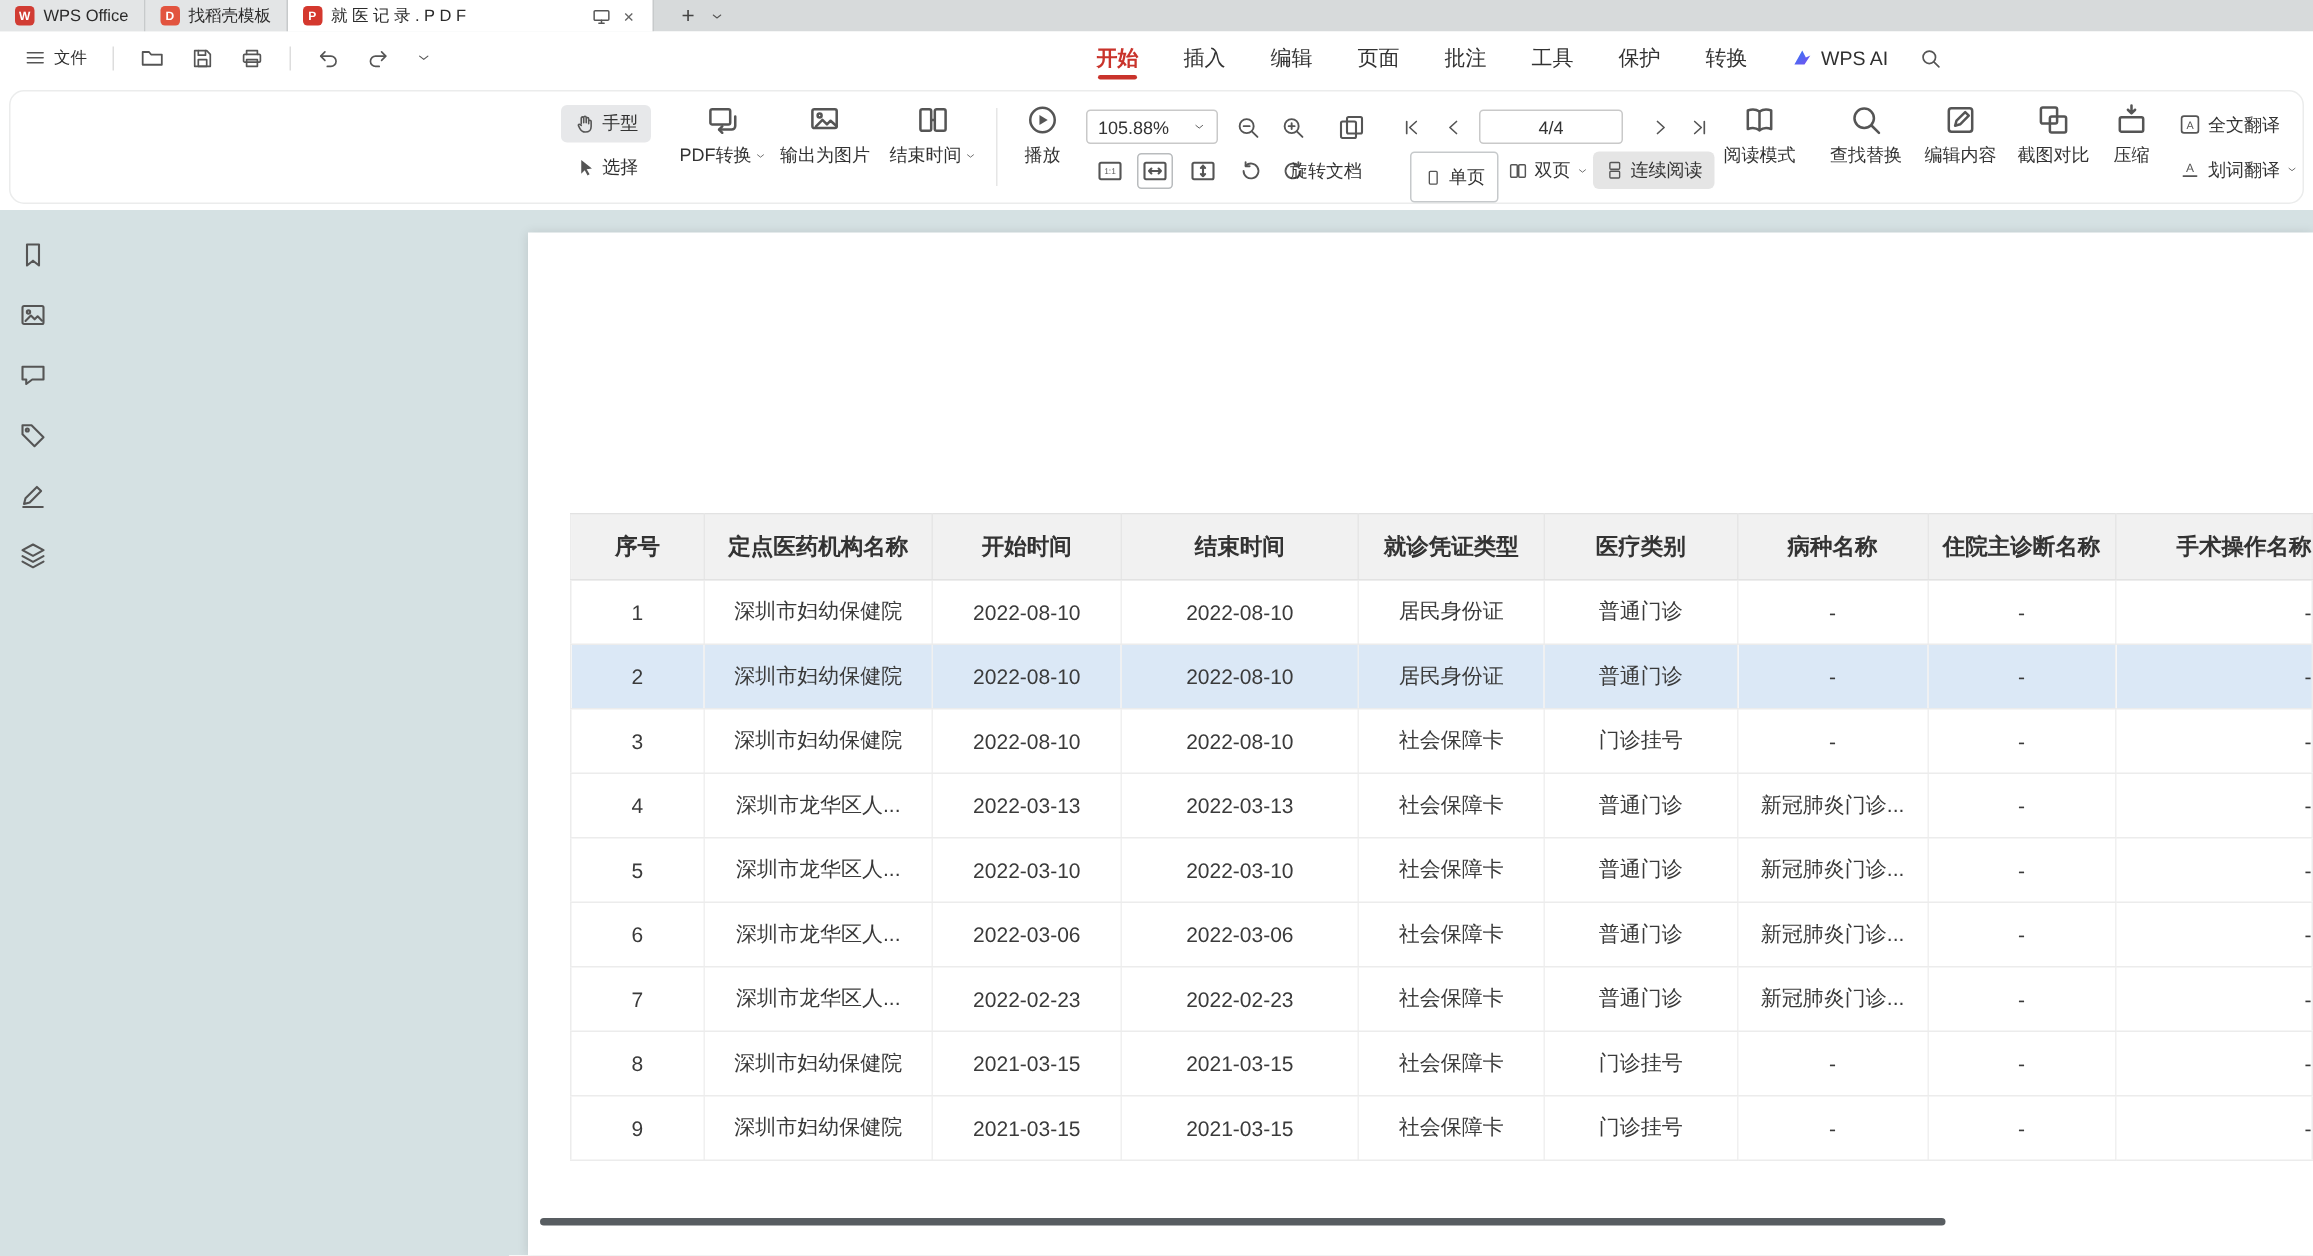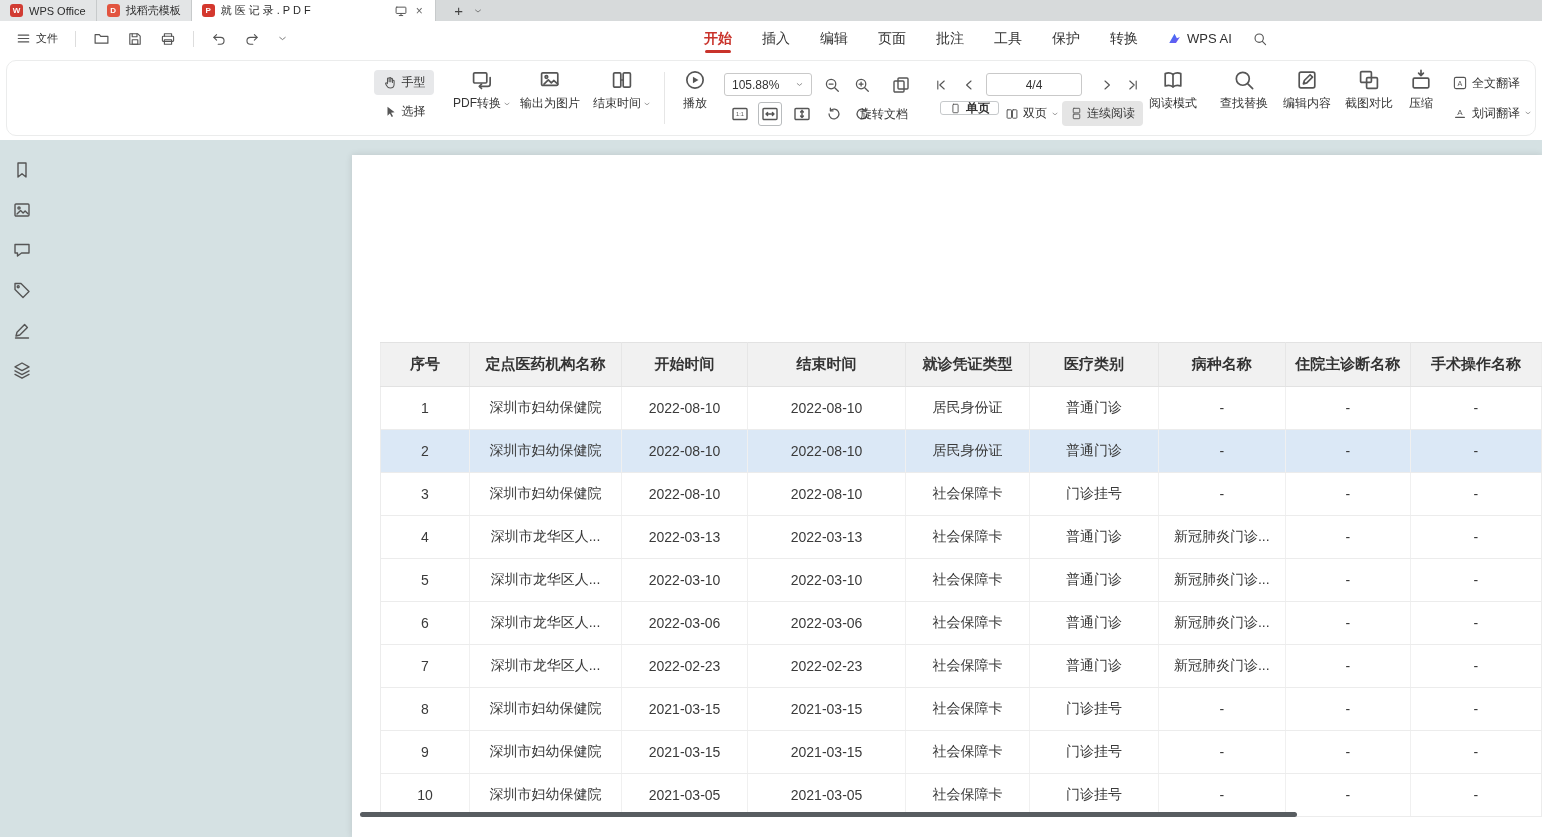--- a/index.html
+++ b/index.html
@@ -21,21 +21,21 @@
   .newtab { width:20px; height:20px; margin-left:13px; display:flex; align-items:center; justify-content:center;
             font-size:15px; color:#444; }
   .strip-chev { display:flex; align-items:center; margin-left:4px; color:#555; }
 
   
   .menubar { position:absolute; top:21px; left:0; right:0; height:35px; background:#fff; display:flex; align-items:center; }
   .menu-left { display:flex; align-items:center; gap:9px; padding-left:12px; }
   .mbtn { display:flex; align-items:center; gap:5px; padding:3px 4px; border-radius:3px; }
   .mlabel { font-size:11px; color:#2f2f2f; }
   .mdivider { width:1px; height:16px; background:#ddd; margin:0 4px; }
-  .menu-right { position:absolute; left:689px; top:0; height:35px; display:flex; align-items:center; }
+  .menu-right { position:absolute; left:716px; top:0; height:35px; display:flex; align-items:center; }
   .rtab { position:relative; padding:0 15px; height:35px; line-height:35px; font-size:14px; color:#333; }
   .rtab.active { color:#c9332b; font-weight:bold; }
   .rtab.active::after { content:""; position:absolute; left:16px; right:16px; bottom:3px; height:3px; background:#c9332b; border-radius:2px; }
   .wpsai { display:flex; align-items:center; gap:5px; margin-left:14px; font-size:13px; color:#2f2f2f; }
   .msearch { margin-left:20px; display:flex; align-items:center; }
 
   
   .toolbar { position:absolute; top:56px; left:0; right:0; height:84px; background:#fff; }
   .toolbar-panel { position:absolute; left:6px; right:6px; top:4px; bottom:4px; border:1px solid #ebecec; border-radius:10px; background:#fff; }
   .tb { position:absolute; display:flex; align-items:center; justify-content:center;text-align:center; }
@@ -62,21 +62,21 @@
   .page { position:absolute; left:352px; top:15px; right:0; bottom:0; background:#fff; box-shadow:0 0 7px rgba(0,0,0,.12); overflow:hidden; }
   .hscroll-thumb { position:absolute; left:360px; top:672px; width:937px; height:5px; background:#585d61; border-radius:3px; }
 
   
   table.doc { position:absolute; left:3px; top:187px; border-collapse:collapse; table-layout:fixed; background:#fff;
               border-left:1px solid #ececec; border-right:1px solid #ececec;margin-left:25px; }
   table.doc th { height:44px; background:#f1f1f1; font-size:15px; font-weight:bold; color:#333;
                  border-top:1px solid #e2e2e2; border-bottom:1px solid #e2e2e2; border-right:1px solid #e6e6e6; text-align:center; }
   table.doc td { height:43px; font-size:14px; color:#3a3a3a; text-align:center;
                  border-bottom:1px solid #ececec; border-right:1px solid #f0f0f0; white-space:nowrap; overflow:hidden; }
-  table.doc th:last-child, table.doc td:last-child { border-right:none; }
+  table.doc th:last-child, table.doc td:last-child { border-right:none;text-align:right; }
   table.doc tr.hl td { background:#dbe8f6; }
 </style>
 </head>
 <body>
 
 <div class="app">
 
   <div class="tabstrip">
     <div class="wtab">
       <span class="applogo logo-wps">W</span>
@@ -322,21 +322,21 @@
     </div>
     <div class="tb" style="left:850px; top:46px; width:24px; height:24px;">
       <svg class="ic" width="18" height="18" viewBox="0 0 20 20">
           <path d="M15.5 10a5.5 5.5 0 11-1.6-3.9"></path>
           <path d="M14 3.5v3h-3"></path>
         </svg>
     </div>
     <div class="tb smallchip" style="left:860px; top:46px; height:24px;">
       <span>旋转文档</span>
     </div>
-    <div class="tb smallchip boxed" style="left:940px; top:45px; height:14px; padding:0 8px;font-weight:bold;">
+    <div class="tb smallchip boxed" style="left:940px; top:45px; height:34px; padding:0 8px;">
       <svg class="ic" width="13" height="13" viewBox="0 0 20 20">
           <rect x="6" y="3.5" width="8" height="13" rx="1"></rect>
         </svg>
       <span>单页</span>
     </div>
     <div class="tb smallchip" style="left:1000px; top:45px; height:25px; padding:0 5px;">
       <svg class="ic" width="14" height="14" viewBox="0 0 20 20">
           <rect x="3" y="4" width="6.3" height="12" rx="1"></rect>
           <rect x="10.7" y="4" width="6.3" height="12" rx="1"></rect>
         </svg>
@@ -576,31 +576,20 @@
               <td>9</td>
               <td>深圳市妇幼保健院</td>
               <td>2021-03-15</td>
               <td>2021-03-15</td>
               <td>社会保障卡</td>
               <td>门诊挂号</td>
               <td>-</td>
               <td>-</td>
               <td>-</td>
             </tr>
-            <tr>
-              <td>10</td>
-              <td>深圳市妇幼保健院</td>
-              <td>2021-03-05</td>
-              <td>2021-03-05</td>
-              <td>社会保障卡</td>
-              <td>门诊挂号</td>
-              <td>-</td>
-              <td>-</td>
-              <td>-</td>
-            </tr>
           </tbody>
       </table>
     </div>
 
     <div class="hscroll-thumb"></div>
   </div>
 
 </div>
 
 </body></html>

